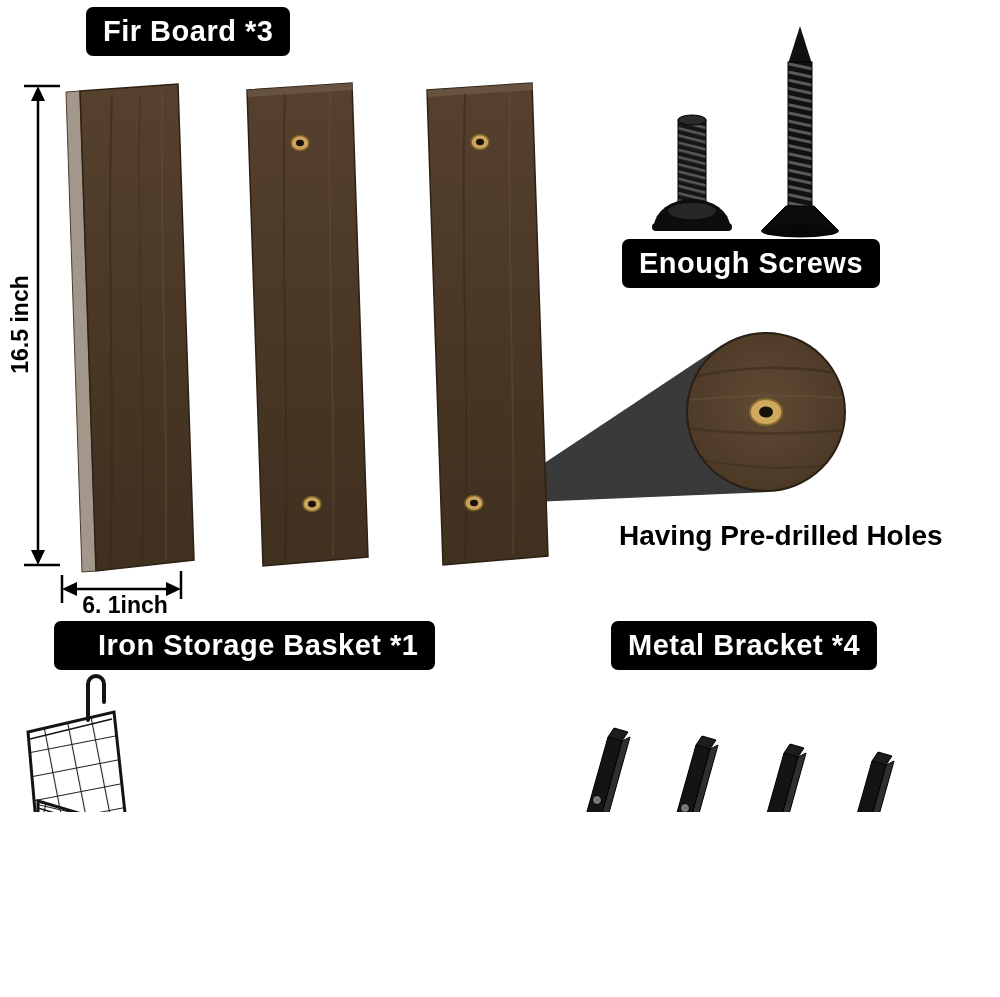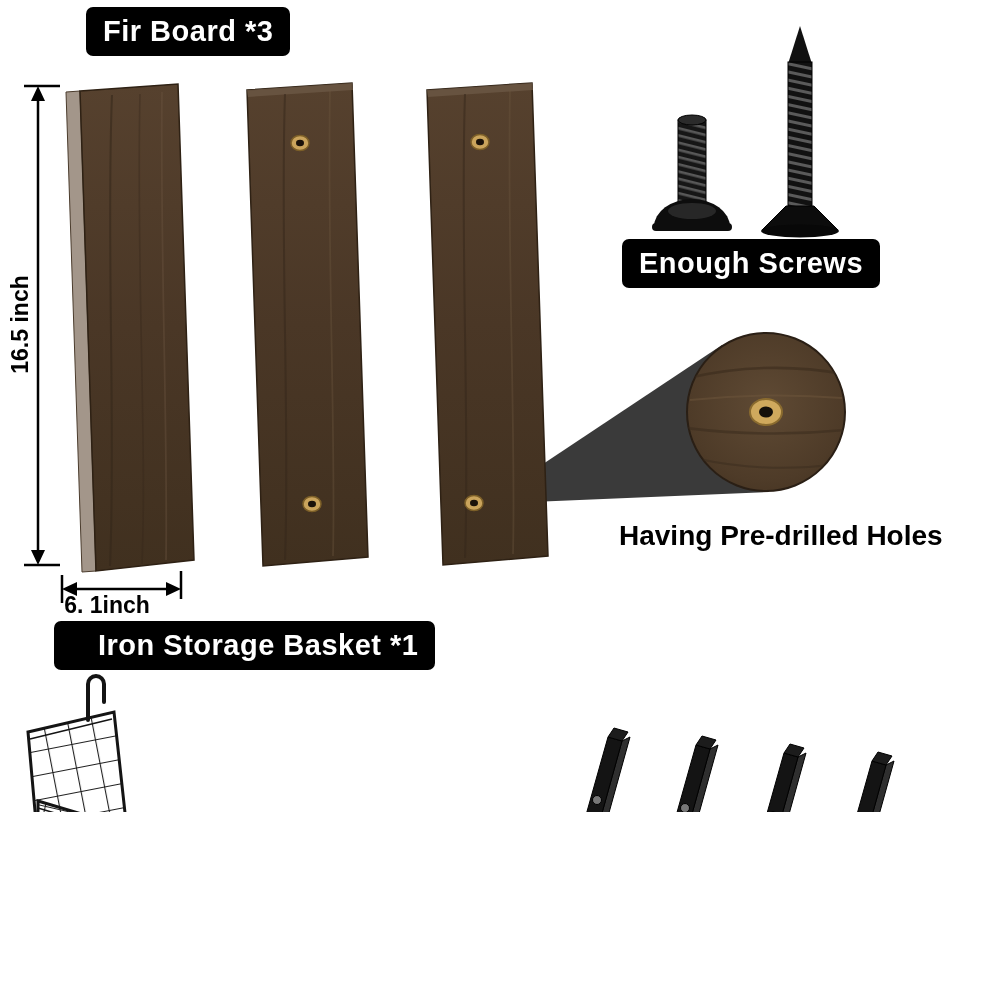--- a/index.html
+++ b/index.html
@@ -175,20 +175,21 @@
       <use href="#bkt" x="264" y="24"></use>
     </g>
   </svg>
 
   <div class="pill" style="left:86px;top:7px;">Fir Board *3</div>
 
   <div class="pill" style="left:622px;top:239px;text-align:center;">Enough Screws</div>
 
   <div class="pill" style="left:54px;top:621px;padding-left:44px;">Iron Storage Basket *1</div>
 
+  <div class="pill" style="left:611px;top:621px;">Metal Bracket *4</div>
 
   <div class="annot" style="left:601px;top:520px;">Having Pre-drilled Holes</div>
 
   <div class="dim" style="left:-50px;top:311px;width:140px;transform:rotate(-90deg);">16.5 inch</div>
 
-  <div class="dim" style="left:46px;top:592px;width:122px;">6. 1inch</div>
+  <div class="dim" style="left:64px;top:592px;width:122px;">6. 1inch</div>
 
 </div>
 
 </body></html>

